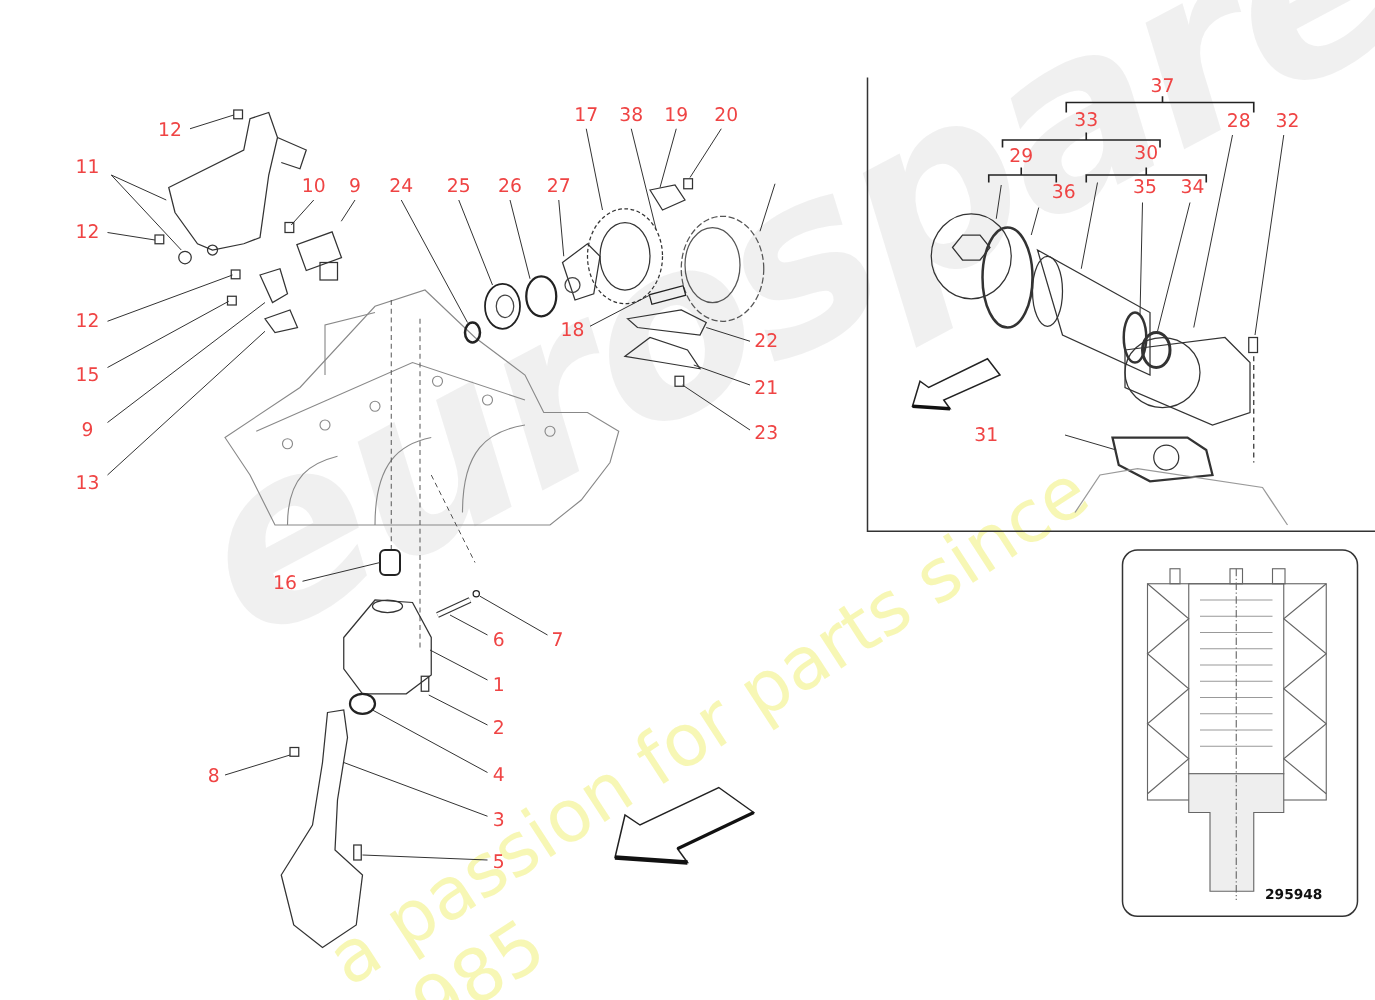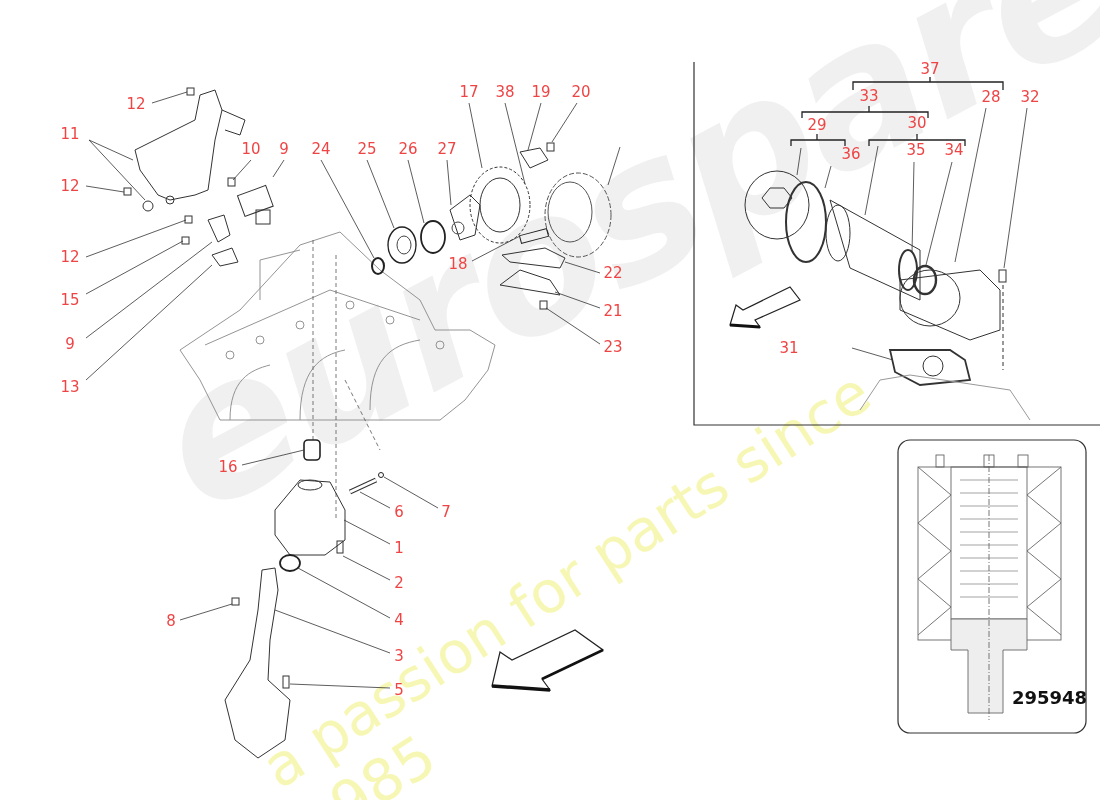--- a/index.html
+++ b/index.html
@@ -1,19 +1,19 @@
 <!DOCTYPE html>
 <html><head>
 <meta charset="utf-8">
 <style>
   html,body{margin:0;padding:0;background:#fff;}
   body{width:1100px;height:800px;position:relative;overflow:hidden;font-family:"DejaVu Sans",sans-serif;}
   #stage{position:absolute;left:0;top:0;width:1100px;height:800px;}
   .callout{position:absolute;font-family:"DejaVu Sans",sans-serif;font-size:15px;color:#ef4444;line-height:1;transform:translate(-50%,-50%);white-space:nowrap;}
-  .drawing-id{position:absolute;left:1012px;top:687px;font-family:"DejaVu Sans",sans-serif;font-weight:bold;font-size:18px;color:#111;}
+  .drawing-id{position:absolute;left:1012px;top:709px;font-family:"DejaVu Sans",sans-serif;font-weight:bold;font-size:11px;color:#111;}
   .watermark{position:absolute;pointer-events:none;}
   .wm-logo{left:120px;top:360px;font-family:"DejaVu Sans",sans-serif;font-weight:bold;font-style:italic;font-size:190px;color:rgba(200,200,200,0.28);transform:rotate(-28deg);transform-origin:left top;letter-spacing:-4px;}
   .wm-tag{left:250px;top:745px;font-family:"DejaVu Sans",sans-serif;font-size:58px;color:rgba(240,240,120,0.55);transform:rotate(-33deg);transform-origin:left top;}
   svg{position:absolute;left:0;top:0;}
 </style>
 </head>
 <body>
 
 <div id="stage">
 

